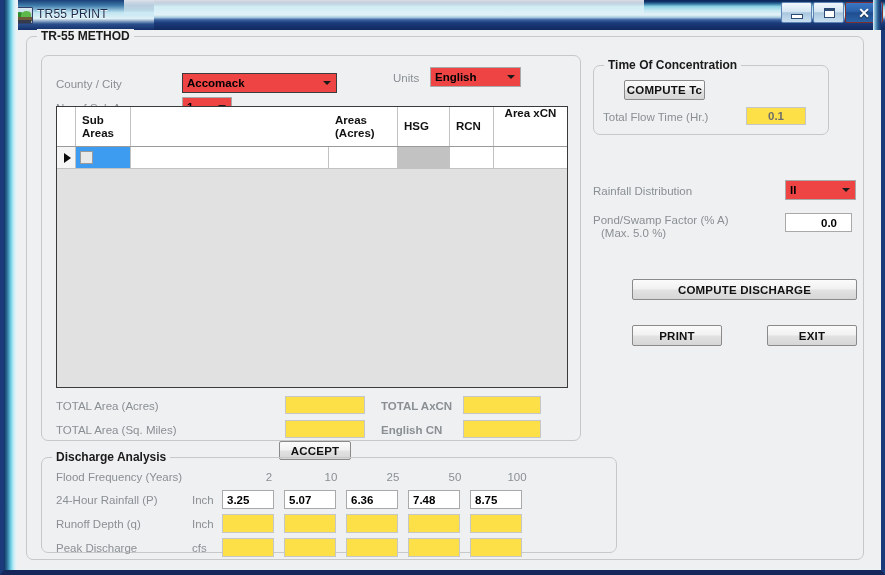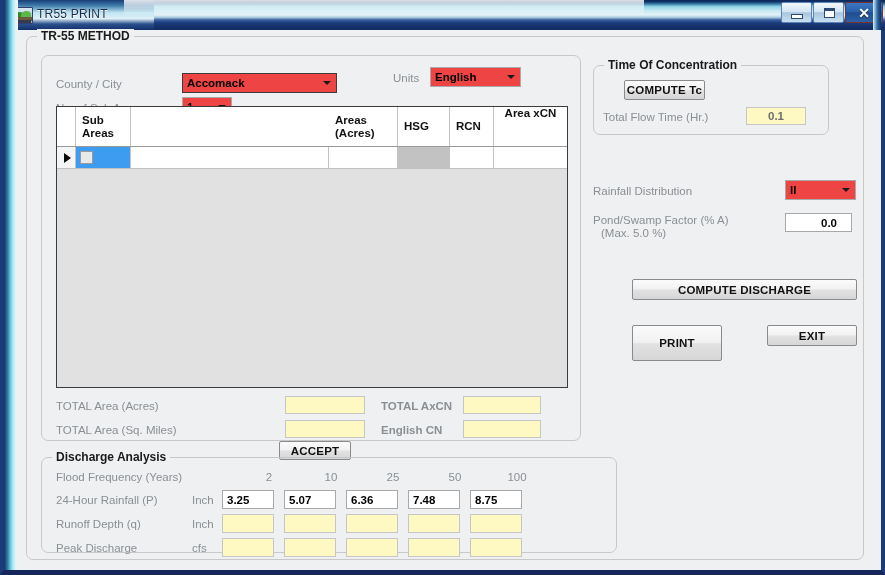--- a/index.html
+++ b/index.html
@@ -119,21 +119,21 @@
 
   .lbl{position:absolute;font-size:11.5px;color:#8a8f94;white-space:nowrap;}
   .lbl.b{font-weight:bold;}
 
   
   .tbox{
     position:absolute;box-sizing:border-box;background:#ffffff;
     border:1px solid #a9a9a9;font-size:11.5px;color:#000;font-weight:bold;
     display:flex;align-items:center;padding:0 4px;
   }
-  .tbox.dis{background:#fef9c3;border:1px solid #c6c6c6;color:#6d6d6d;}
+  .tbox.dis{background:#fde047;border:1px solid #c6c6c6;color:#6d6d6d;}
   .tbox.ctr{justify-content:center;padding:0;}
   .tbox.rt{justify-content:flex-end;padding-right:14px;}
 
   
   .combo{
     position:absolute;box-sizing:border-box;background:#ef4444;
     border:1px solid #a9a9a9;font-size:11.5px;color:#000;font-weight:bold;
     display:flex;align-items:center;padding:0 4px;
   }
   .combo.focus{border:1px solid #3c3c3c;}
@@ -300,21 +300,21 @@
       <div class="combo" style="left:758px;top:143px;width:71px;height:20px;">
         <span>II</span>
         <span class="arrow"></span>
       </div>
 
       <div class="lbl" style="left:566px;top:177px;">Pond/Swamp Factor (% A)</div>
       <div class="lbl" style="left:574px;top:190px;">(Max. 5.0 %)</div>
       <div class="tbox rt" style="left:758px;top:176px;width:67px;height:19px;">0.0</div>
 
       <div class="btn" style="left:605px;top:242px;width:225px;height:21px;">COMPUTE DISCHARGE</div>
-      <div class="btn" style="left:605px;top:288px;width:90px;height:36px;">PRINT</div>
+      <div class="btn" style="left:605px;top:288px;width:90px;height:21px;">PRINT</div>
       <div class="btn" style="left:740px;top:288px;width:90px;height:21px;">EXIT</div>
 
       <div class="gbox" id="discharge-group">
         <div class="gbox-title">Discharge Analysis</div>
 
         <div class="lbl" style="left:14px;top:13px;">Flood Frequency (Years)</div>
         <div class="lbl" style="left:205px;top:13px;width:44px;text-align:center;">2</div>
         <div class="lbl" style="left:267px;top:13px;width:44px;text-align:center;">10</div>
         <div class="lbl" style="left:329px;top:13px;width:44px;text-align:center;">25</div>
         <div class="lbl" style="left:391px;top:13px;width:44px;text-align:center;">50</div>

